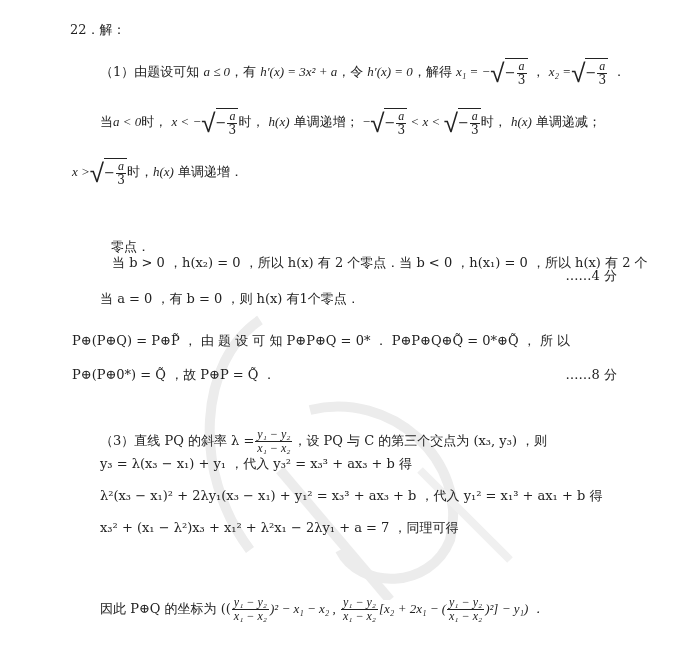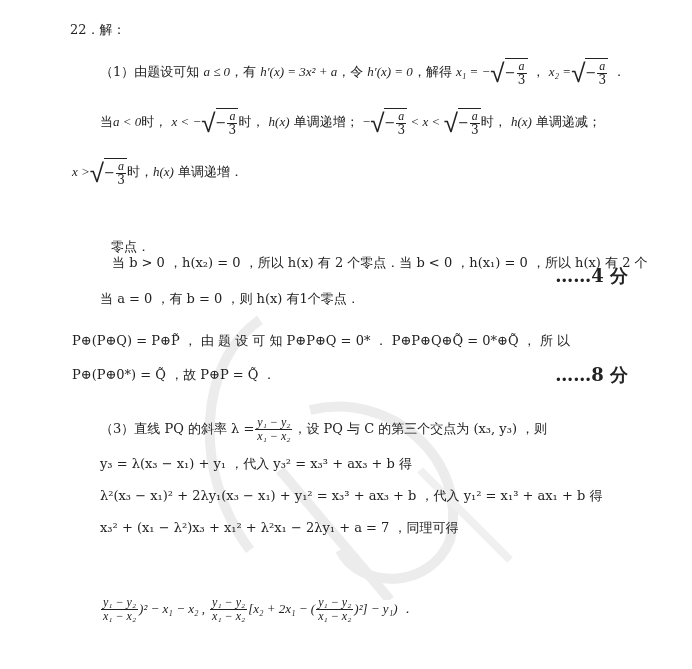--- a/index.html
+++ b/index.html
@@ -9,21 +9,21 @@
   .wm{position:absolute;left:190px;top:300px;width:330px;height:300px;pointer-events:none;}
   .line{position:absolute;left:0;white-space:nowrap;font-size:13px;line-height:20px;}
   .m{font-family:"Liberation Serif","DejaVu Serif",serif;font-style:italic;}
   .r{font-family:"Liberation Serif",serif;font-style:normal;}
   .frac{display:inline-block;vertical-align:middle;text-align:center;margin:0 1px;}
   .frac>span{display:block;line-height:13px;font-size:12px;}
   .frac>.num{border-bottom:1px solid #222;padding:0 2px;}
   .sqrt{display:inline-block;vertical-align:middle;}
   .sqrt .rad{font-size:26px;line-height:26px;vertical-align:middle;font-family:"DejaVu Sans",sans-serif;font-weight:100;}
   .sqrt .in{display:inline-block;border-top:1px solid #222;vertical-align:middle;padding-top:1px;}
-  .score{position:absolute;right:64px;font-size:18px;font-weight:bold;}
+  .score{position:absolute;right:75px;font-size:13px;}
 </style>
 </head>
 <body>
 
 <div class="page">
 
   <svg class="wm" viewBox="0 0 330 300">
     <path d="M70 20 C10 60 0 170 60 250" stroke="#ececec" stroke-width="10" fill="none"></path>
     <path d="M120 110 C200 90 280 160 260 240 C240 290 170 290 150 250" stroke="#ececec" stroke-width="10" fill="none"></path>
     <path d="M90 170 L200 300" stroke="#ececec" stroke-width="10" fill="none"></path>
@@ -55,24 +55,24 @@
 
   <div class="line" style="left:112px;top:205px;margin-top:48px;">当 b &gt; 0 ，h(x₂) = 0 ，所以 h(x) 有 2 个零点．当 b &lt; 0 ，h(x₁) = 0 ，所以 h(x) 有 2 个</div>
   <div class="line" style="left:72px;top:237px;margin-left:39px;">零点．</div>
   <div class="line" style="left:100px;top:266px;margin-top:23px;">当 a = 0 ，有 b = 0 ，则 h(x) 有1个零点．</div>
   <div class="line score" style="top:266px;left:auto;">……4 分</div>
 
   <div class="line" style="left:72px;top:331px;text-align:right;">P⊕(P⊕Q) = P⊕P̃ ， 由 题 设 可 知 P⊕P⊕Q = 0* ．  P⊕P⊕Q⊕Q̃ = 0*⊕Q̃ ， 所 以</div>
   <div class="line" style="left:72px;top:365px;">P⊕(P⊕0*) = Q̃ ，故 P⊕P = Q̃ ．</div>
   <div class="line score" style="top:365px;left:auto;">……8 分</div>
 
-  <div class="line" style="left:100px;top:416px;">
+  <div class="line" style="left:100px;top:428px;">
     <span>（3）直线 PQ 的斜率 λ =</span><span class="frac"><span class="num m">y₁ − y₂</span><span class="den m">x₁ − x₂</span></span><span>，设 PQ 与 C 的第三个交点为 (x₃, y₃) ，则</span>
   </div>
   <div class="line" style="left:100px;top:454px;">y₃ = λ(x₃ − x₁) + y₁ ，代入 y₃² = x₃³ + ax₃ + b 得</div>
   <div class="line" style="left:100px;top:486px;">λ²(x₃ − x₁)² + 2λy₁(x₃ − x₁) + y₁² = x₃³ + ax₃ + b ，代入 y₁² = x₁³ + ax₁ + b 得</div>
   <div class="line" style="left:100px;top:518px;">x₃² + (x₁ − λ²)x₃ + x₁² + λ²x₁ − 2λy₁ + a = 7 ，同理可得</div>
   <div class="line" style="left:100px;top:596px;">
-    <span class="frac"><span class="num m">y₁ − y₂</span><span class="den m">x₁ − x₂</span></span><span class="m">)² − x₁ − x₂ ,</span>
+    <span>因此 P⊕Q 的坐标为 ((</span><span class="frac"><span class="num m">y₁ − y₂</span><span class="den m">x₁ − x₂</span></span><span class="m">)² − x₁ − x₂ ,</span>
     <span class="frac"><span class="num m">y₁ − y₂</span><span class="den m">x₁ − x₂</span></span><span class="m">[x₂ + 2x₁ − (</span><span class="frac"><span class="num m">y₁ − y₂</span><span class="den m">x₁ − x₂</span></span><span class="m">)²] − y₁) ．</span>
   </div>
 
 </div>
 
 </body></html>

